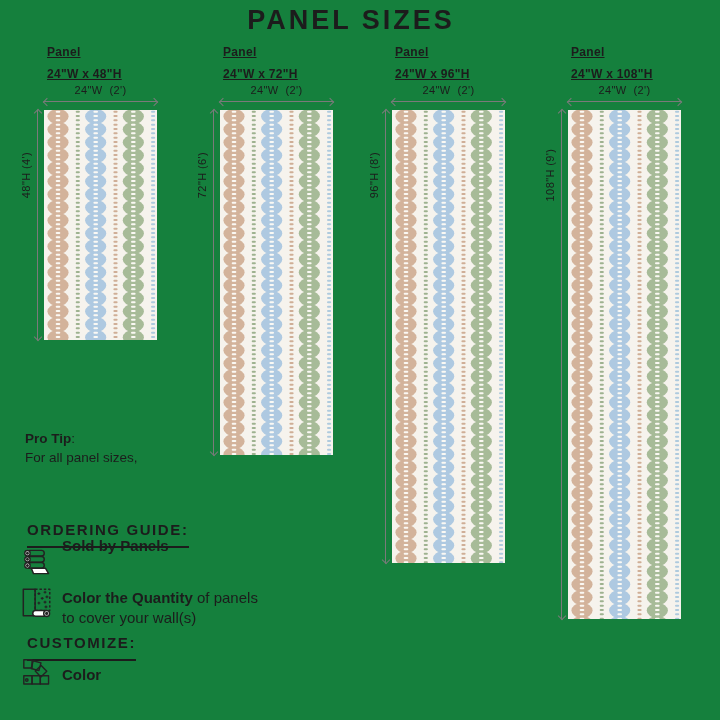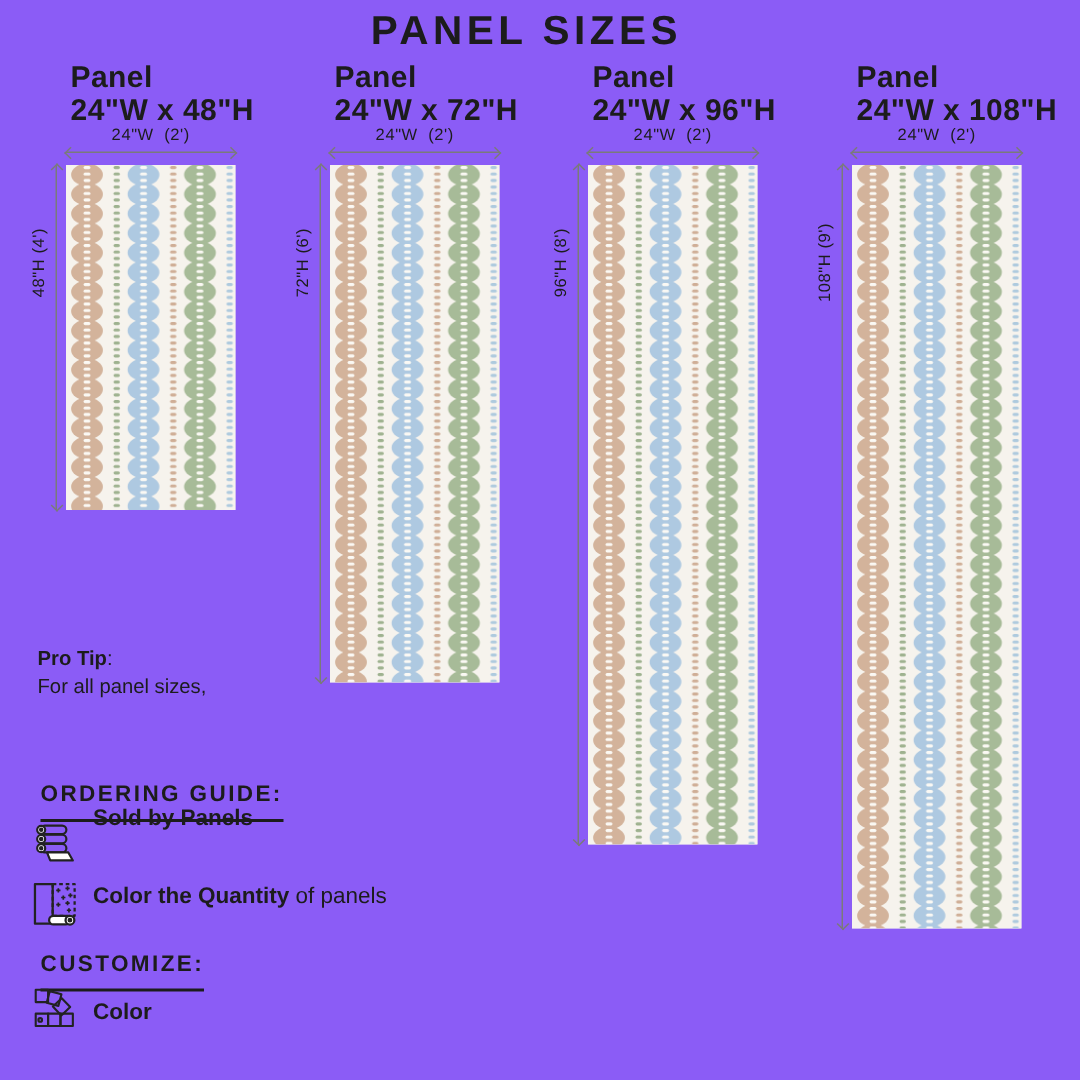--- a/index.html
+++ b/index.html
@@ -1,20 +1,20 @@
 <!DOCTYPE html>
 <html><head>
 <meta charset="utf-8">
 <style>
   html,body{margin:0;padding:0;background:#fff;}
-  .frame{position:relative;width:720px;height:720px;background:#8b5cf6;
+  .frame{position:relative;width:720px;height:720px;background:#15803d;
          font-family:"Liberation Sans",sans-serif;color:#1c1c1c;overflow:hidden;}
   .abs{position:absolute;}
   .title{top:5px;left:0;width:702px;text-align:center;font-size:27px;font-weight:700;letter-spacing:3px;}
-  .ph{font-size:20px;font-weight:700;line-height:21.5px;letter-spacing:.3px;white-space:nowrap;}
+  .ph{font-size:12px;font-weight:700;line-height:21.5px;letter-spacing:.3px;white-space:nowrap;text-decoration:underline;}
   .wdim{height:24px;}
   .wdim-label{font-size:11px;letter-spacing:.4px;text-align:center;width:100%;white-space:nowrap;}
   .harrow{position:absolute;left:0;right:0;top:17px;height:1px;background:#7a7a7a;}
   .harrow::before,.harrow::after{content:"";position:absolute;top:-2px;width:5px;height:5px;
       border-left:1px solid #7a7a7a;border-bottom:1px solid #7a7a7a;}
   .harrow::before{left:0;transform:rotate(45deg);}
   .harrow::after{right:0;transform:rotate(225deg);}
   .varrow{width:1px;background:#7a7a7a;}
   .varrow::before,.varrow::after{content:"";position:absolute;left:-2px;width:5px;height:5px;
       border-left:1px solid #7a7a7a;border-bottom:1px solid #7a7a7a;}
@@ -270,20 +270,21 @@
           <path d="M27.5 19.5 v3 M26 21 h3"></path>
         </g>
         <rect x="13.5" y="25" width="14.5" height="6" rx="3" fill="#fff"></rect>
         <circle cx="28.2" cy="28" r="3.1" fill="#fff"></circle>
         <circle cx="28.2" cy="28" r="0.9"></circle>
       </g>
     </svg>
   </span>
   <div class="abs item-label" style="left:62px;top:588px">
     <div><span class="b">Color the Quantity</span><span> of panels</span></div>
+    <div>to cover your wall(s)</div>
   </div>
 
   <div class="abs guide-h" style="left:27px;top:634px">CUSTOMIZE:</div>
 
   <span class="abs" style="left:21px;top:657px">
     <svg class="icon" width="30" height="30" viewBox="0 0 32 31">
       <g fill="none" stroke="#222" stroke-width="1.5" stroke-linejoin="round">
         <rect x="3" y="2.5" width="8.8" height="8.8"></rect>
         <polygon points="13,3.5 21.3,5.7 19.1,14 10.8,11.8"></polygon>
         <polygon points="21.5,8.5 27.5,14.8 21.2,20.8 15.2,14.5"></polygon>

